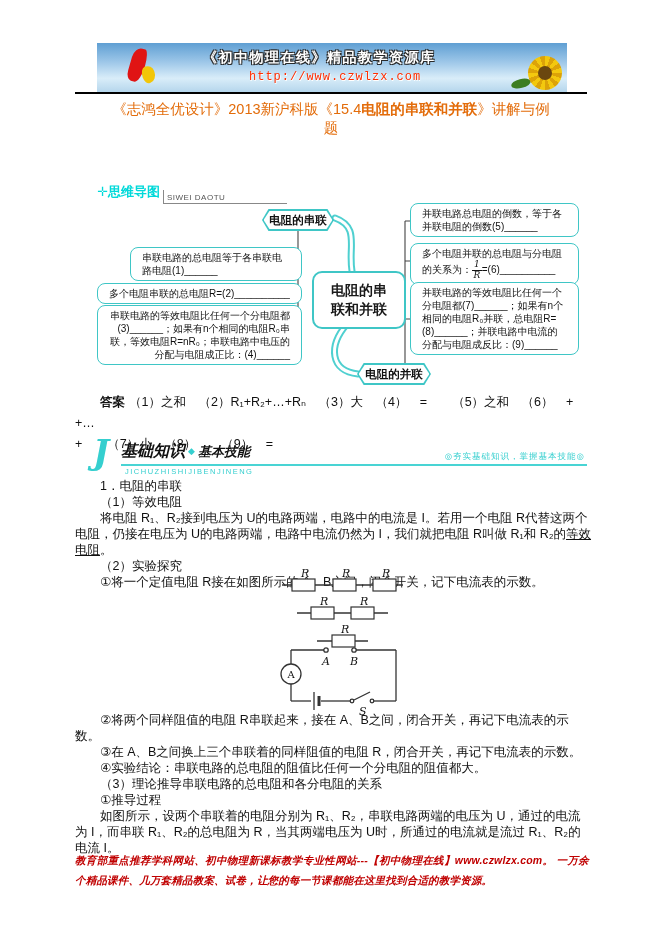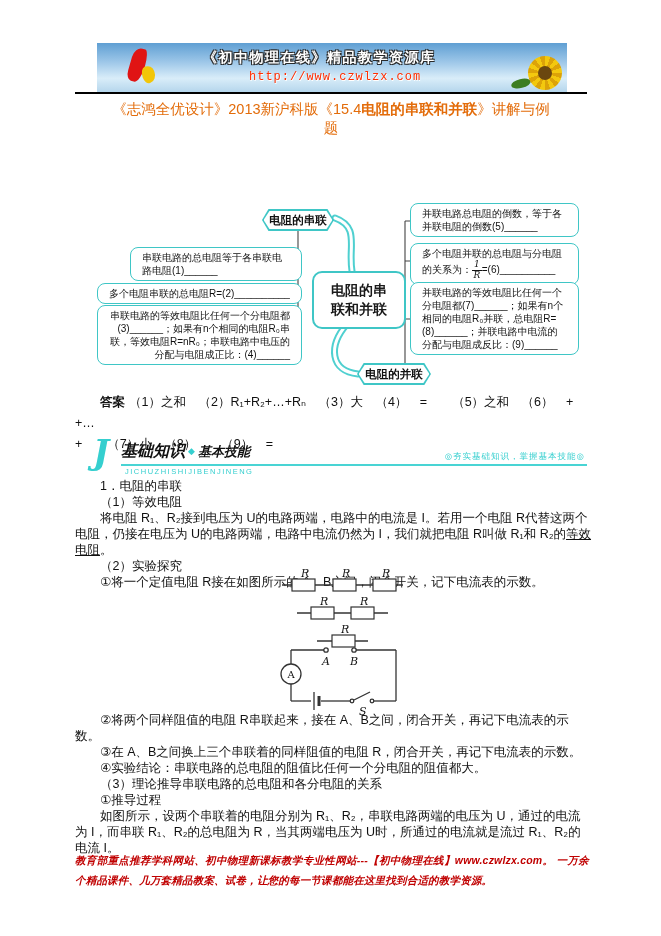--- a/index.html
+++ b/index.html
@@ -102,20 +102,23 @@
   </div>
 
   <div class="top-rule"></div>
 
   <div class="doc-title">
     <div><span>《志鸿全优设计》2013新沪科版《15.4</span><span class="bold">电阻的串联和并联</span><span>》讲解与例</span></div>
     <div>题</div>
   </div>
 
   <div class="mindmap">
+    <div class="mm-header">
+      <span>✛</span><span>思维导图</span><span class="pinyin">SIWEI DAOTU</span>
+    </div>
 
     <svg class="mm-svg" width="661" height="214" viewBox="0 0 661 214">
 
       <path class="thin" d="M298,48 V150 M288,81 H298 M288,110 H298 M288,150 H298" stroke="#444" stroke-width="1.1" fill="none"></path>
 
       <path class="thin" d="M405,180 V38 M405,38 H410 M405,78 H410 M405,136 H410" stroke="#444" stroke-width="1.1" fill="none"></path>
 
       <path d="M335,35 C360,44 348,64 352,88" stroke="#4fd0d0" stroke-width="7" fill="none" stroke-linecap="round"></path>
       <path d="M335,35 C360,44 348,64 352,88" stroke="#ffffff" stroke-width="3" fill="none" stroke-linecap="round"></path>
       <path d="M347,141 C328,163 330,188 358,191" stroke="#4fd0d0" stroke-width="7" fill="none" stroke-linecap="round"></path>

